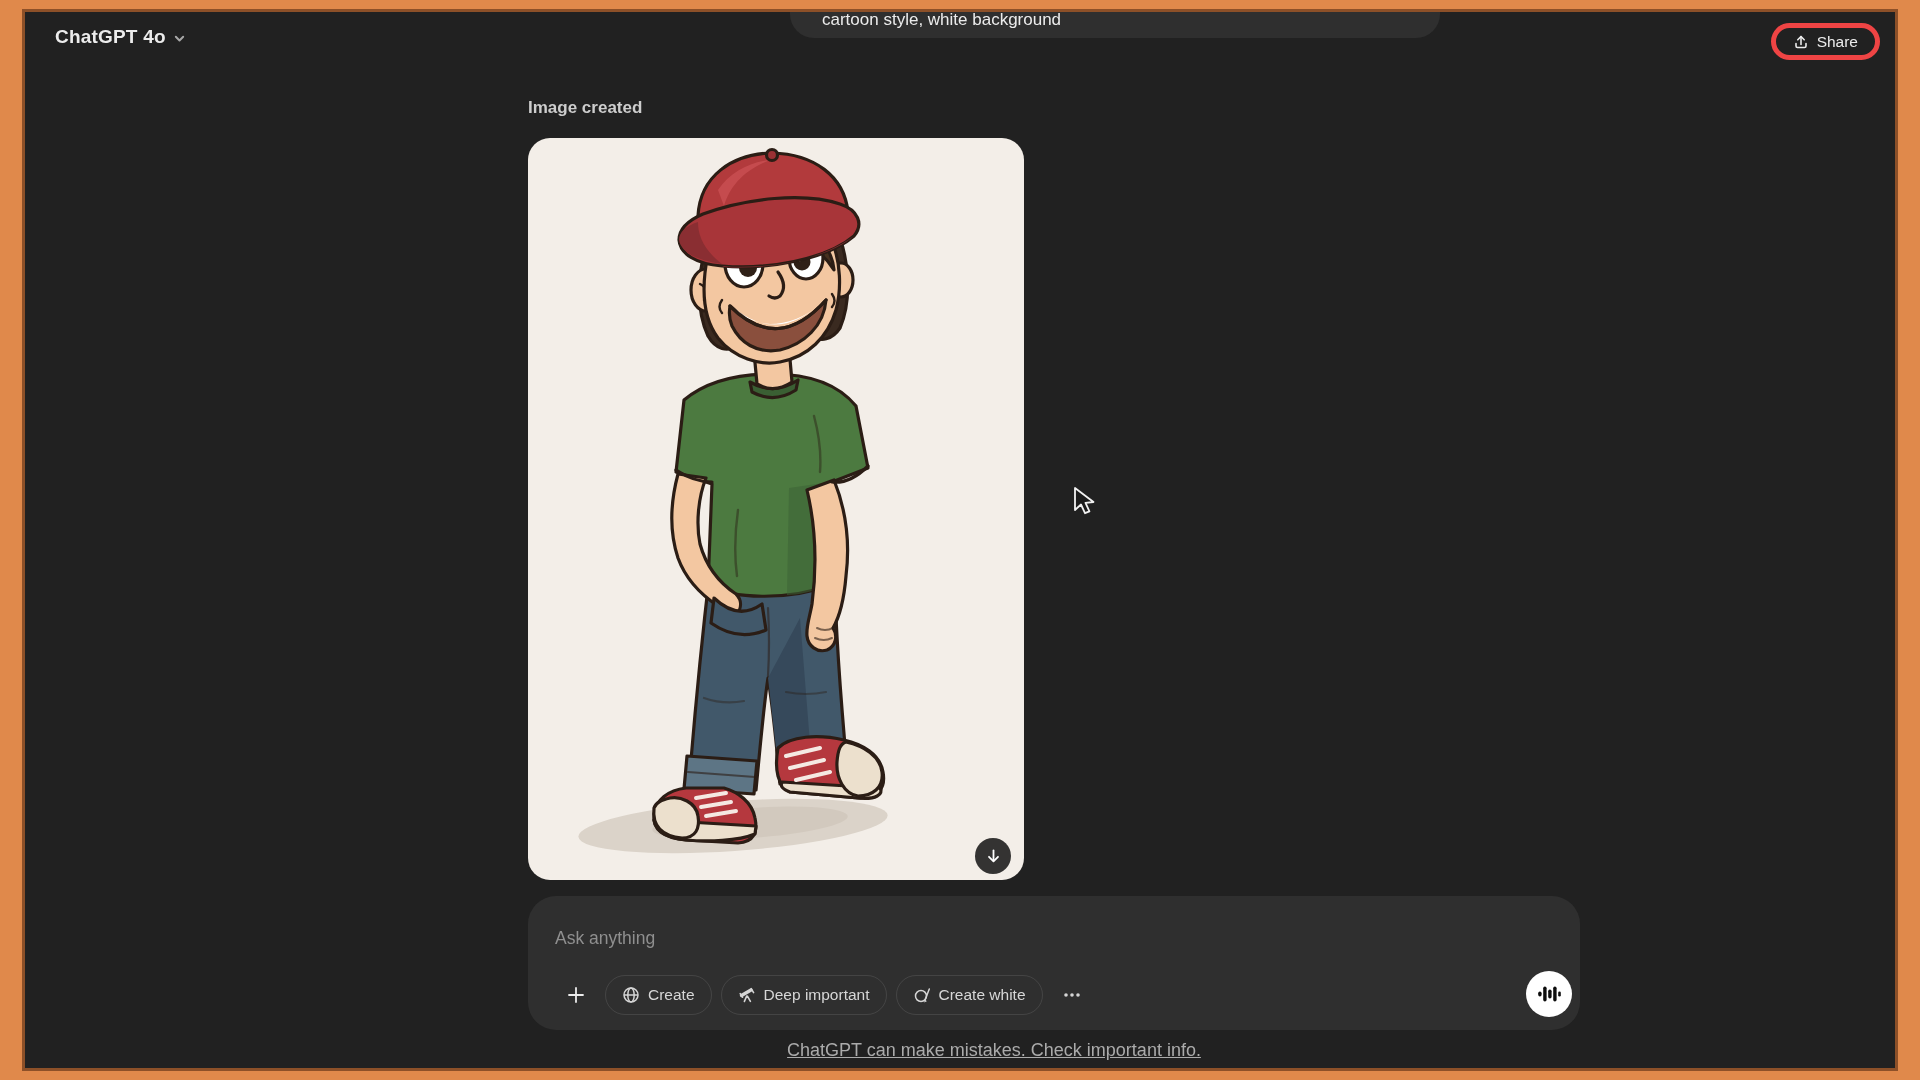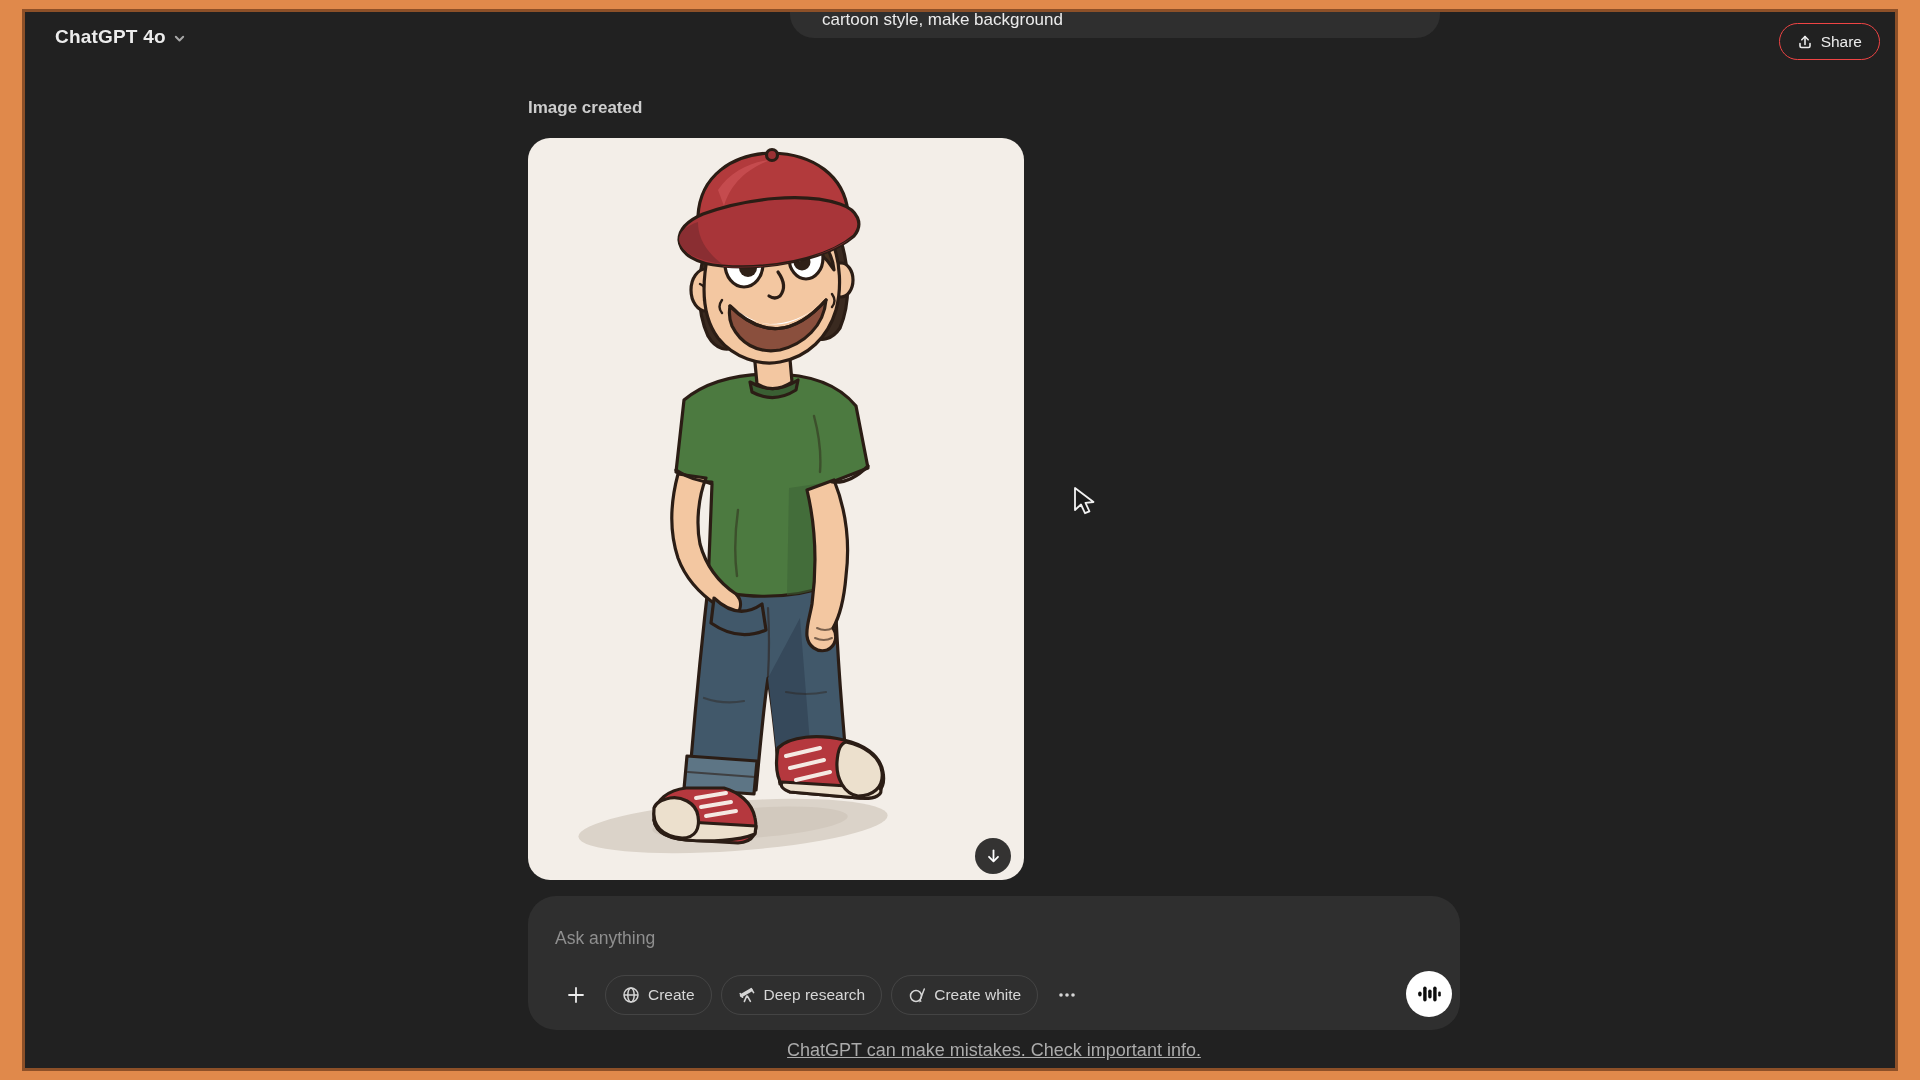--- a/index.html
+++ b/index.html
@@ -15,21 +15,21 @@
     box-shadow:0 0 0 3px rgba(58,23,6,.5);
   }
   
   .model-switcher{
     position:absolute;left:30px;top:14px;display:flex;align-items:center;gap:7px;
     color:#ececec;font-size:19px;font-weight:600;cursor:pointer;letter-spacing:.2px;
   }
   .model-switcher .chev{margin-top:3px;display:flex;}
   .share-btn{
     position:absolute;top:11px;right:15px;height:37px;padding:0 17px;
-    display:flex;align-items:center;gap:8px;border:1px solid #ef4444;border-radius:19px;
+    display:flex;align-items:center;gap:8px;border:5px solid #ef4444;border-radius:19px;
     color:#ececec;font-size:15.5px;background:transparent;cursor:pointer;
   }
   
   .user-bubble{
     position:absolute;left:765px;top:-60px;width:650px;height:86px;
     background:var(--surface,#2f2f2f);border-radius:24px;
   }
   .user-bubble span{
     position:absolute;left:32px;bottom:8px;font-size:17px;line-height:20px;color:#ececec;white-space:nowrap;
   }
@@ -39,21 +39,21 @@
     position:absolute;left:503px;top:126px;width:496px;height:742px;border-radius:22px;
     background:var(--image-canvas,#f3eee8);overflow:hidden;cursor:pointer;
   }
   .image-card svg.art{display:block;width:496px;height:742px;}
   .download-btn{
     position:absolute;right:13px;bottom:6px;width:36px;height:36px;border-radius:50%;
     background:rgba(10,10,10,.82);display:flex;align-items:center;justify-content:center;cursor:pointer;
   }
   
   .composer{
-    position:absolute;left:503px;top:884px;width:932px;height:134px;
+    position:absolute;left:503px;top:884px;width:1052px;height:134px;
     background:var(--surface,#2f2f2f);border-radius:28px;
   }
   .composer-placeholder{position:absolute;left:27px;top:32px;font-size:17.5px;color:#8f8f8f;}
   .tool-row{position:absolute;left:28px;bottom:15px;height:40px;display:flex;align-items:center;gap:9px;}
   .round-btn{
     width:40px;height:40px;border-radius:50%;display:flex;align-items:center;justify-content:center;
     color:#e3e3e3;cursor:pointer;background:transparent;border:none;padding:0;
   }
   .pill{
     height:40px;padding:0 16px;display:flex;align-items:center;gap:8px;
@@ -89,21 +89,21 @@
       <svg width="16" height="16" viewBox="0 0 16 16" fill="none" stroke="#ececec" stroke-width="1.6" stroke-linecap="round" stroke-linejoin="round">
         <path d="M8 2.5 V10.5"></path>
           <path d="M4.8 5.8 L8 2.5 L11.2 5.8"></path>
           <path d="M3 9.5 V12 Q3 13.5 4.5 13.5 H11.5 Q13 13.5 13 12 V9.5"></path>
       </svg>
     </span>
     <span>Share</span>
   </button>
 
   <div class="user-bubble">
-    <span>cartoon style, make background</span>
+    <span>cartoon style, white background</span>
   </div>
 
   <div class="image-status">Image created</div>
 
   <div class="image-card" role="img" aria-label="Cartoon illustration of a smiling boy wearing a red baseball cap, green t-shirt, blue jeans and red-and-white sneakers, standing with his left hand in his pocket on a plain off-white background">
     <svg class="art" viewBox="0 0 496 742">
 
       <g>
         <ellipse cx="205" cy="688" rx="155" ry="25" fill="#dbd3c9" transform="rotate(-4 205 688)"></ellipse>
         <ellipse cx="222" cy="685" rx="98" ry="15" fill="#d2c9be" transform="rotate(-4 222 685)"></ellipse>
@@ -225,21 +225,21 @@
       </button>
       <button class="pill">
         <span style="display:flex;">
           <svg width="18" height="18" viewBox="0 0 18 18" fill="none" stroke="#d5d5d5" stroke-width="1.6" stroke-linecap="round" stroke-linejoin="round">
             <path d="M3.5 9.5 L13 4" stroke-width="3.4"></path>
               <path d="M13.2 2.6 L15.6 6.6"></path>
               <path d="M2.2 7.6 L4.6 11.2"></path>
               <path d="M8.6 10.2 L6.4 15.4 M9.4 10.2 L12.4 15.4"></path>
           </svg>
         </span>
-        <span>Deep research</span>
+        <span>Deep important</span>
       </button>
       <button class="pill">
         <span style="display:flex;">
           <svg width="18" height="18" viewBox="0 0 18 18" fill="none" stroke="#d5d5d5" stroke-width="1.5" stroke-linecap="round">
             <circle cx="8" cy="10" r="5.5"></circle>
               <path d="M12 14 L16.3 3"></path>
               <path d="M12.2 13.8 L10.9 16.6 L13.9 15.3 Z" fill="#d5d5d5" stroke="none"></path>
           </svg>
         </span>
         <span>Create white</span>

